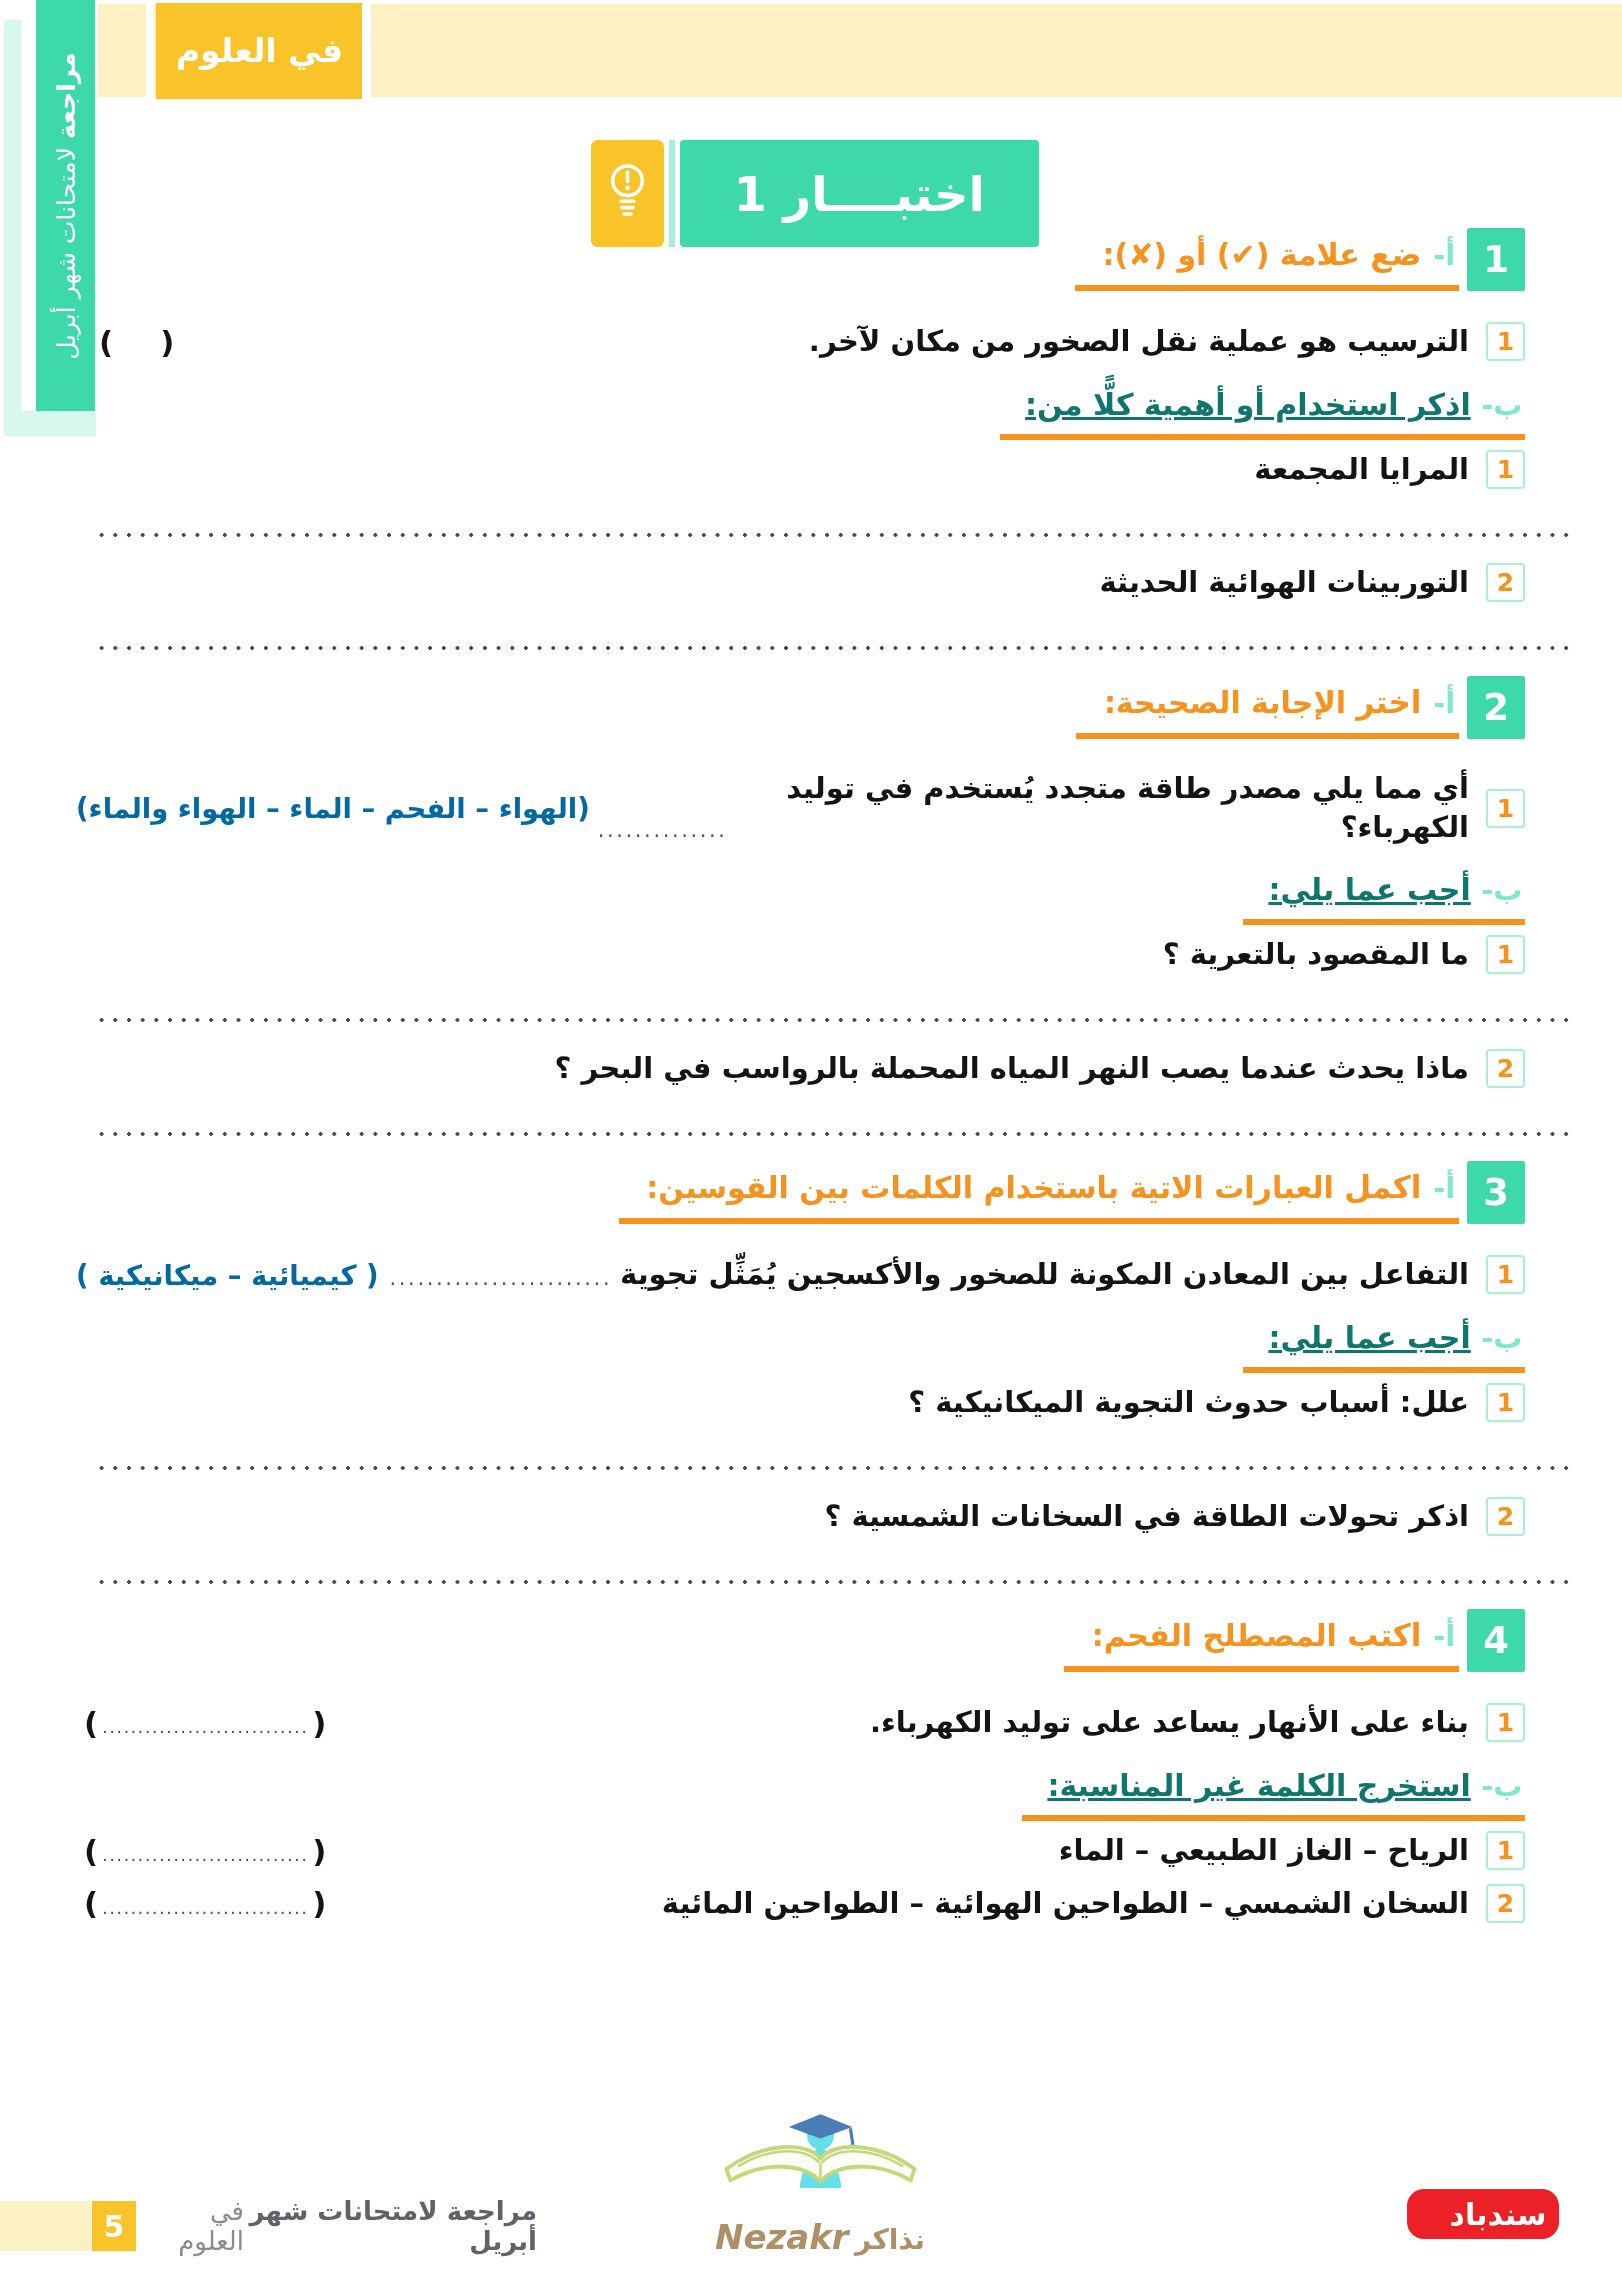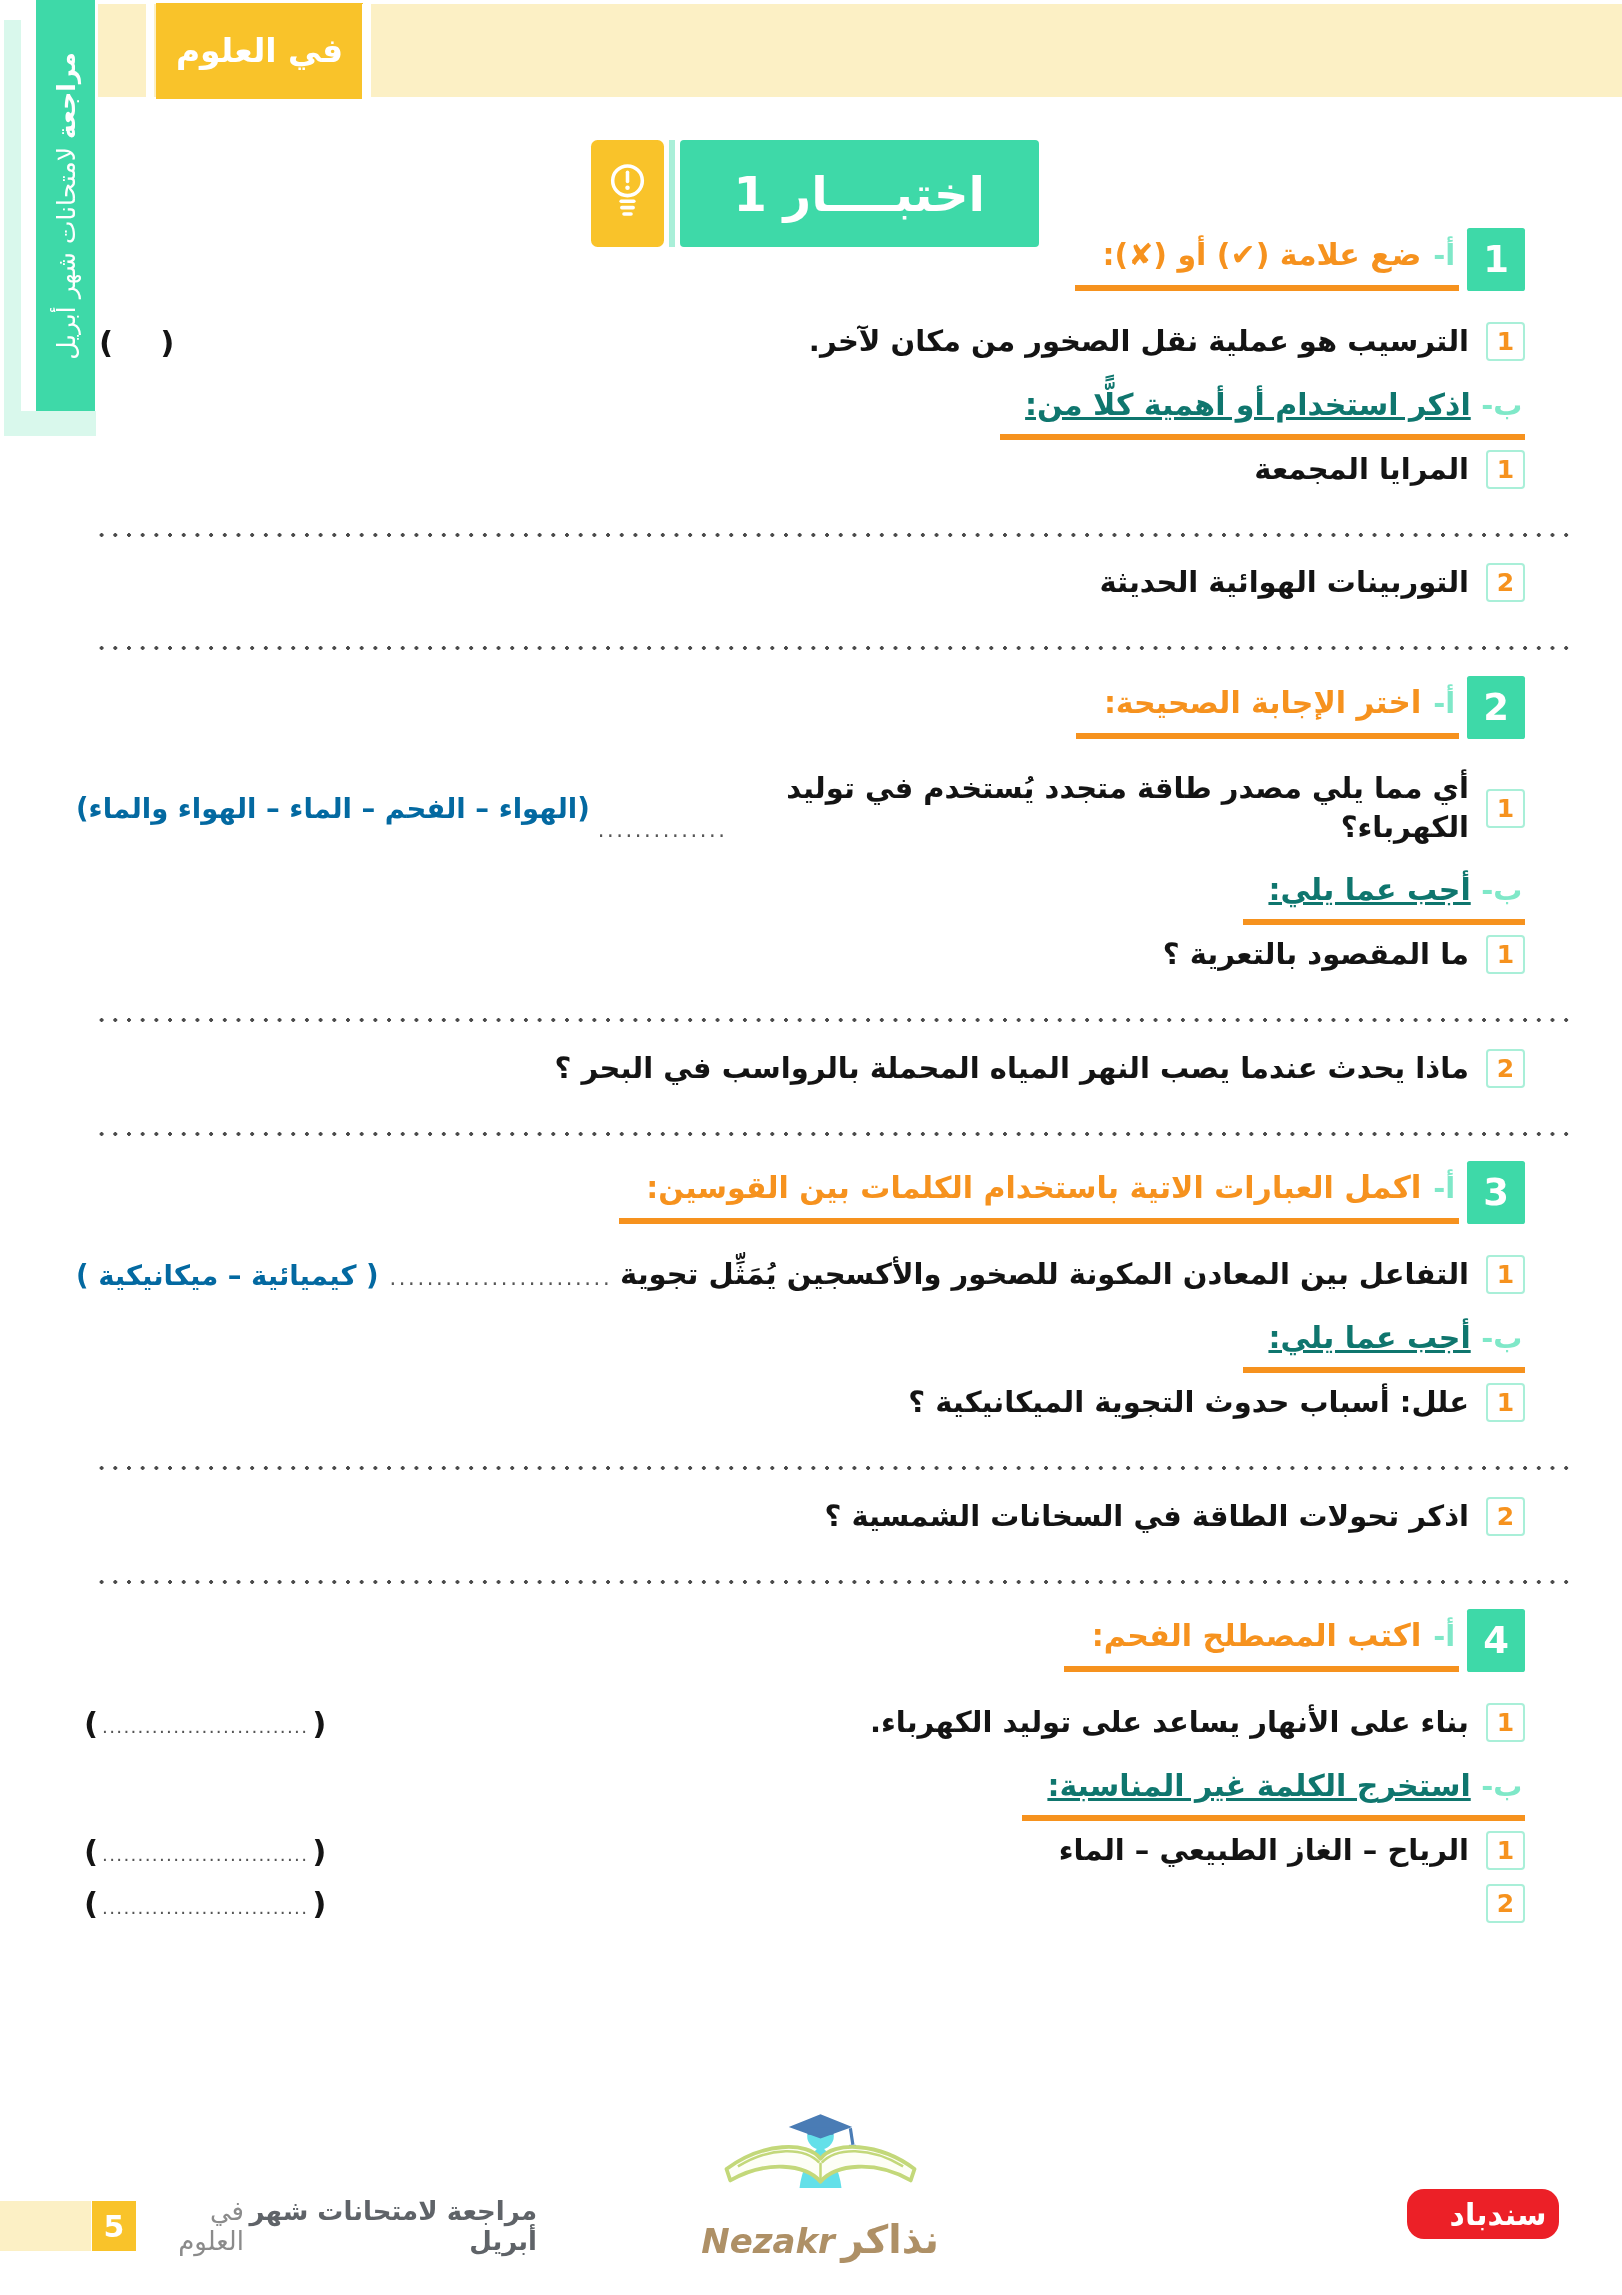--- a/index.html
+++ b/index.html
@@ -69,21 +69,21 @@
   .f-num{position:absolute;left:93px;top:2201px;width:44px;height:50px;background:#F9C32A;color:#fff;
          font-size:30px;font-weight:bold;display:flex;align-items:center;justify-content:center;}
   .f-text{position:absolute;left:158px;top:2201px;height:50px;width:380px;direction:rtl;display:flex;
           align-items:center;font-size:26px;color:#8B8B8B;}
   .f-text b{color:#5F6368;font-weight:bold;}
   .f-text span{font-weight:normal;}
 
   .logo{position:absolute;left:710px;top:2108px;width:222px;height:186px;display:flex;
         flex-direction:column;align-items:center;}
   .logo-text{display:flex;direction:rtl;align-items:baseline;color:#AE9066;margin-top:1.3px;}
-  .logo-ar{font-size:39px;font-weight:bold;margin-left:6.5px;}
+  .logo-ar{font-size:28px;font-weight:bold;margin-left:6.5px;}
   .logo-en{font-size:34px;font-weight:bold;font-style:italic;}
 
   .sindbad{position:absolute;left:1408px;top:2189px;width:122px;height:50px;background:#EC2027;
            border-radius:17px;color:#fff;font-size:30px;font-weight:bold;display:flex;
            align-items:center;justify-content:center;direction:rtl;padding-left:30px;}
 </style>
 </head>
 <body>
 
 <div class="page">
@@ -245,20 +245,21 @@
         <span class="inum">1</span>
         <span class="itext">الرياح – الغاز الطبيعي – الماء</span>
         <span class="bracket-fill">
             <span class="paren">(</span>
             <span class="bdots">.............................</span>
             <span class="paren">)</span>
           </span>
       </div>
       <div class="item-row">
         <span class="inum">2</span>
+        <span class="itext">السخان الشمسي – الطواحين الهوائية – الطواحين المائية</span>
         <span class="bracket-fill">
             <span class="paren">(</span>
             <span class="bdots">.............................</span>
             <span class="paren">)</span>
           </span>
       </div>
     </section>
 
   </div>
 

